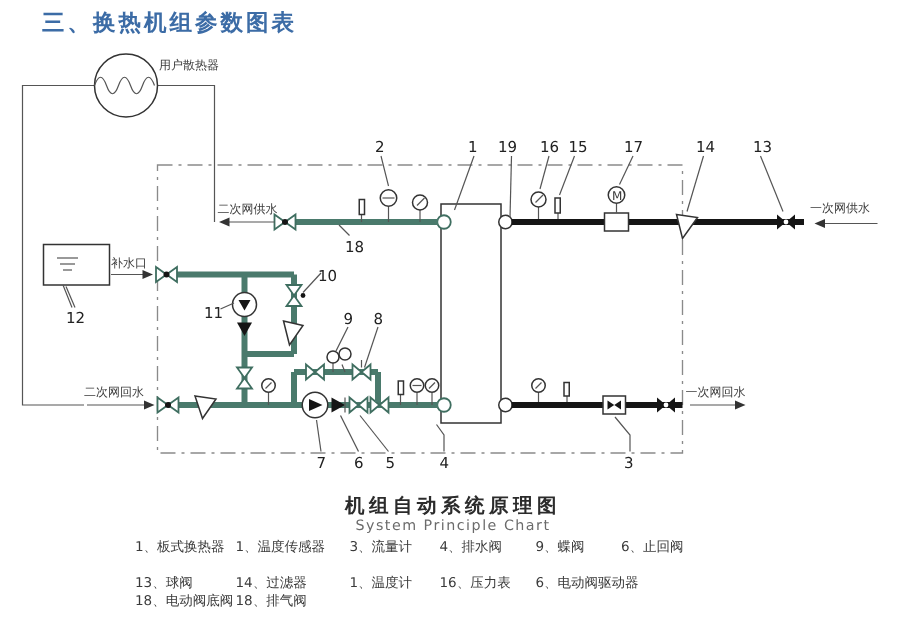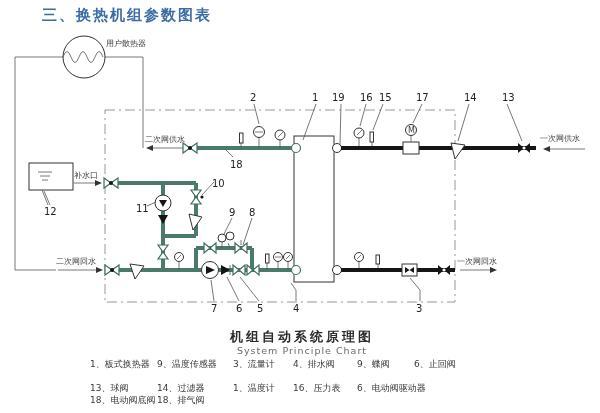--- a/index.html
+++ b/index.html
@@ -1,19 +1,19 @@
 <!DOCTYPE html>
 <html><head>
 <meta charset="utf-8">
 <style>
   html,body{margin:0;padding:0;background:#fff;}
   #stage{position:relative;width:600px;height:413px;background:#ffffff;overflow:hidden;
          font-family:"DejaVu Sans","Liberation Sans",sans-serif;}
   #doc-title{position:absolute;left:28px;top:6px;font-size:15px;font-weight:bold;
-             color:#3c6ca6;letter-spacing:2px;margin-left:14px;}
+             color:#3c6ca6;letter-spacing:2px;}
   #diagram-svg{position:absolute;left:0;top:0;}
   .legend-heading{position:absolute;left:0;top:328px;width:604px;text-align:center;
                   font-size:13px;font-weight:bold;color:#2b2b2b;letter-spacing:3px;
                   transform:translateX(0px);}
   .legend-sub{position:absolute;left:0;top:345px;width:604px;text-align:center;
               font-size:9.5px;color:#6b6b6b;letter-spacing:1px;}
   .legend-row{position:absolute;left:0;top:0;width:600px;height:12px;font-size:9px;color:#3a3a3a;}
   .legend-row span{position:absolute;white-space:nowrap;}
   .r1{top:358px}.r2{top:370px}.r3{top:382px}.r4{top:394px}
   .c0{left:90px}.c1{left:157px}.c2{left:233px}.c3{left:293px}.c4{left:357px}.c5{left:414px}
@@ -336,21 +336,21 @@
       <text class="num" x="293" y="312">4</text>
       <text class="num" x="416" y="312">3</text>
     </g>
   </svg>
 
   <div class="legend-heading">机组自动系统原理图</div>
   <div class="legend-sub">System Principle Chart</div>
 
   <div class="legend-row r1">
     <span class="c0">1、板式换热器</span>
-    <span class="c1">9、温度传感器</span>
+    <span class="c1">1、温度传感器</span>
     <span class="c2">3、流量计</span>
     <span class="c3">4、排水阀</span>
     <span class="c4">9、蝶阀</span>
     <span class="c5">6、止回阀</span>
   </div>
   <div class="legend-row r3">
     <span class="c0">13、球阀</span>
     <span class="c1">14、过滤器</span>
     <span class="c2">1、温度计</span>
     <span class="c3">16、压力表</span>

